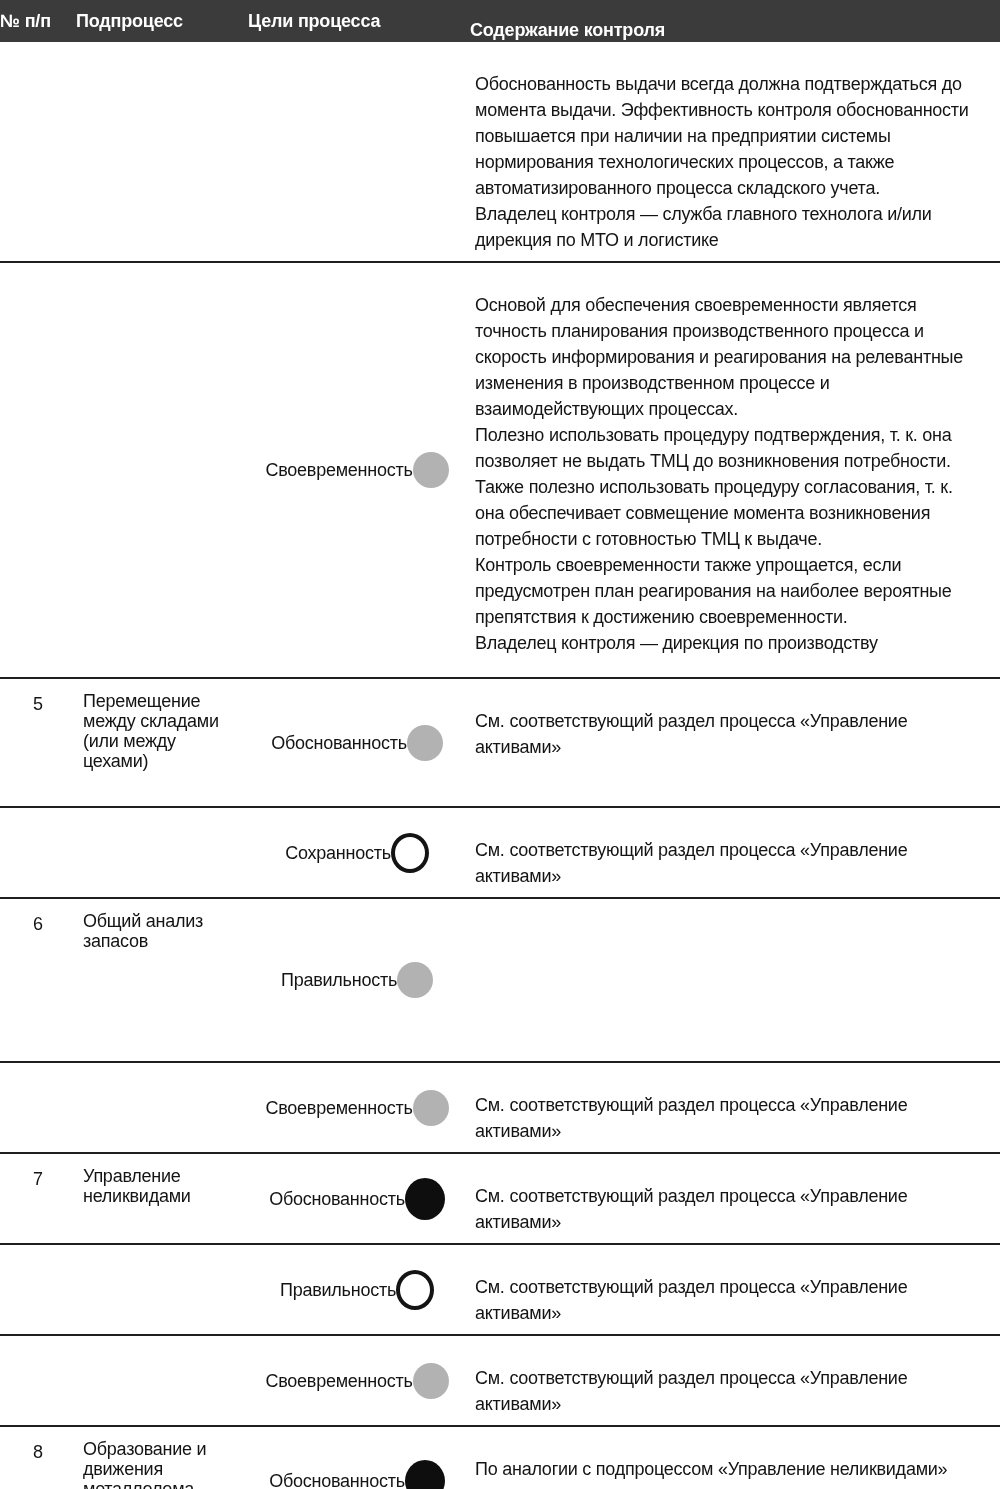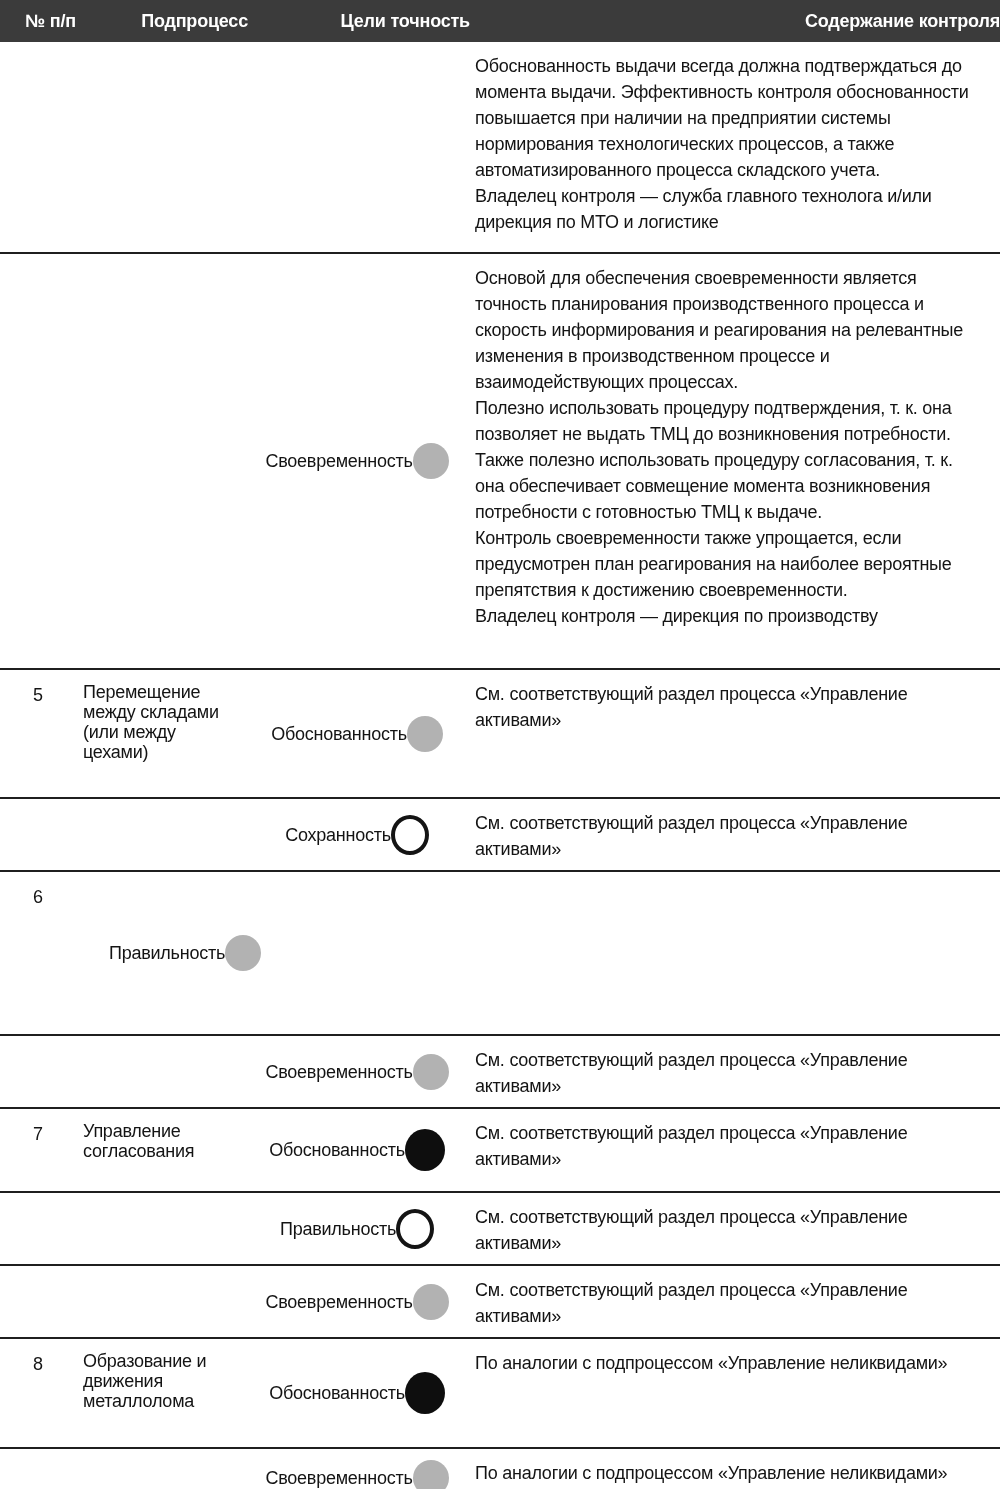--- a/index.html
+++ b/index.html
@@ -23,26 +23,26 @@
   .thead{
     display:flex;
     height:42px;
     background:var(--header-bg);
     color:var(--header-text);
     font-weight:bold;
     font-size:18px;
     letter-spacing:-0.2px;
     align-items:center;
   }
-  .thead .hcell{text-align:right;}
+  .thead .hcell{text-align:left;}
   
   .c-num{width:76px;flex:none;}
   .c-sub{width:172px;flex:none;}
   .c-goal{width:222px;flex:none;}
-  .c-content{flex:1;min-width:0;}
+  .c-content{flex:1;min-width:0;margin-top:18px;}
   
   .row{
     display:flex;
     align-items:stretch;
     font-size:18px;
     letter-spacing:-0.25px;
     line-height:26px;
   }
   .row + .row{border-top:2.5px solid var(--row-line);}
   
@@ -86,21 +86,21 @@
   .marker.black{width:40px;height:42px;background:var(--marker-black);}
   .marker.open{width:38px;height:40px;background:#ffffff;border:4px solid var(--marker-open-border);}
 </style>
 </head>
 <body>
 
 <div class="table">
   <div class="thead">
     <div class="hcell c-num">№ п/п</div>
     <div class="hcell c-sub">Подпроцесс</div>
-    <div class="hcell c-goal">Цели точность</div>
+    <div class="hcell c-goal">Цели процесса</div>
     <div class="hcell c-content">Содержание контроля</div>
   </div>
 
   <div id="tbody">
   <div class="row">
     <div class="cell num c-num"></div>
     <div class="cell sub c-sub"></div>
     <div class="cell goal c-goal">
       <span class="goal-label"></span>
 
@@ -137,39 +137,40 @@
     <div class="cell sub c-sub"></div>
     <div class="cell goal c-goal">
       <span class="goal-label">Сохранность</span>
       <span class="marker open"></span>
     </div>
     <div class="cell content c-content">См. соответствующий раздел процесса «Управление активами»</div>
   </div>
 
   <div class="row">
     <div class="cell num c-num">6</div>
+    <div class="cell sub c-sub">Общий анализ запасов</div>
     <div class="cell goal c-goal">
       <span class="goal-label">Правильность</span>
       <span class="marker gray"></span>
     </div>
   </div>
 
   <div class="row">
     <div class="cell num c-num"></div>
     <div class="cell sub c-sub"></div>
     <div class="cell goal c-goal">
       <span class="goal-label">Своевременность</span>
       <span class="marker gray"></span>
     </div>
     <div class="cell content c-content">См. соответствующий раздел процесса «Управление активами»</div>
   </div>
 
   <div class="row">
     <div class="cell num c-num">7</div>
-    <div class="cell sub c-sub">Управление согласования</div>
+    <div class="cell sub c-sub">Управление неликвидами</div>
     <div class="cell goal c-goal">
       <span class="goal-label">Обоснованность</span>
       <span class="marker black"></span>
     </div>
     <div class="cell content c-content">См. соответствующий раздел процесса «Управление активами»</div>
   </div>
 
   <div class="row">
     <div class="cell num c-num"></div>
     <div class="cell sub c-sub"></div>

